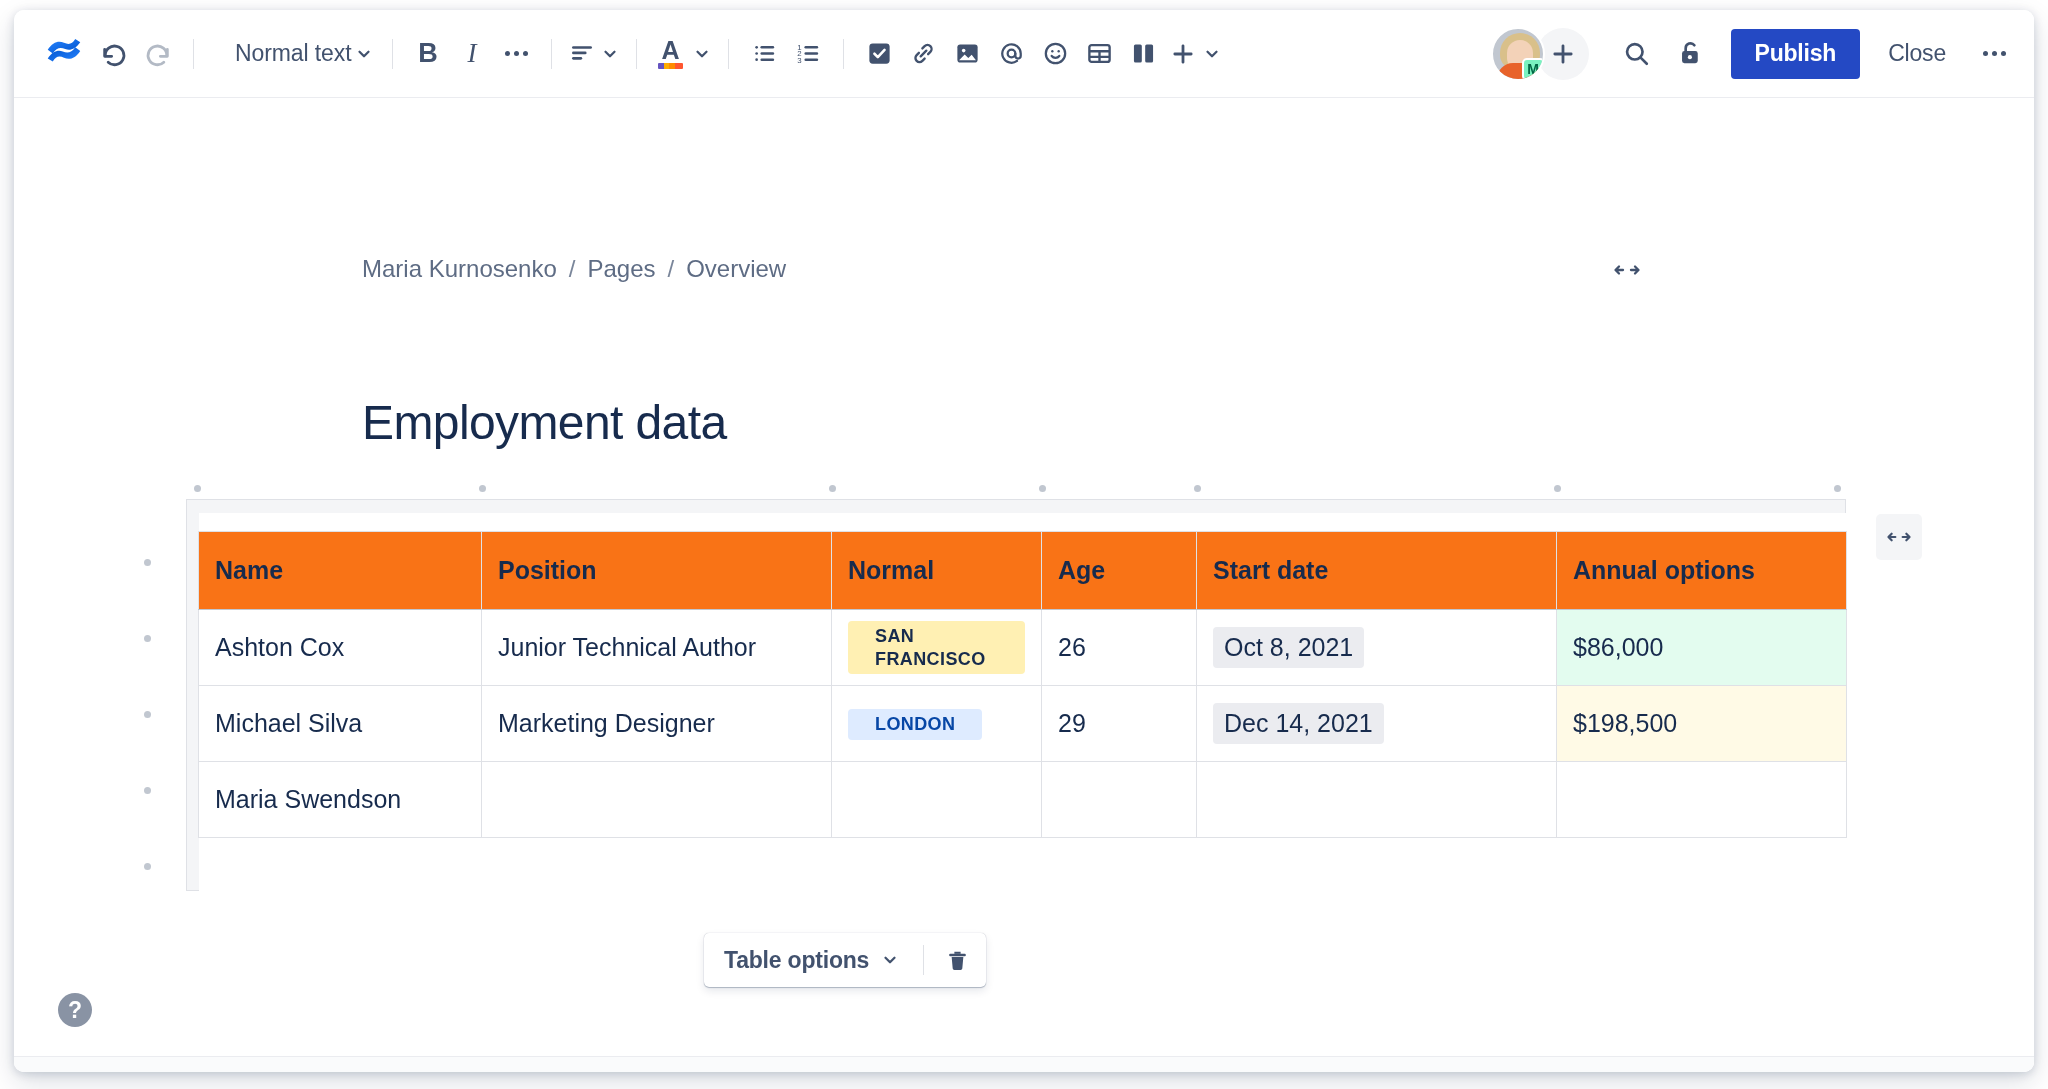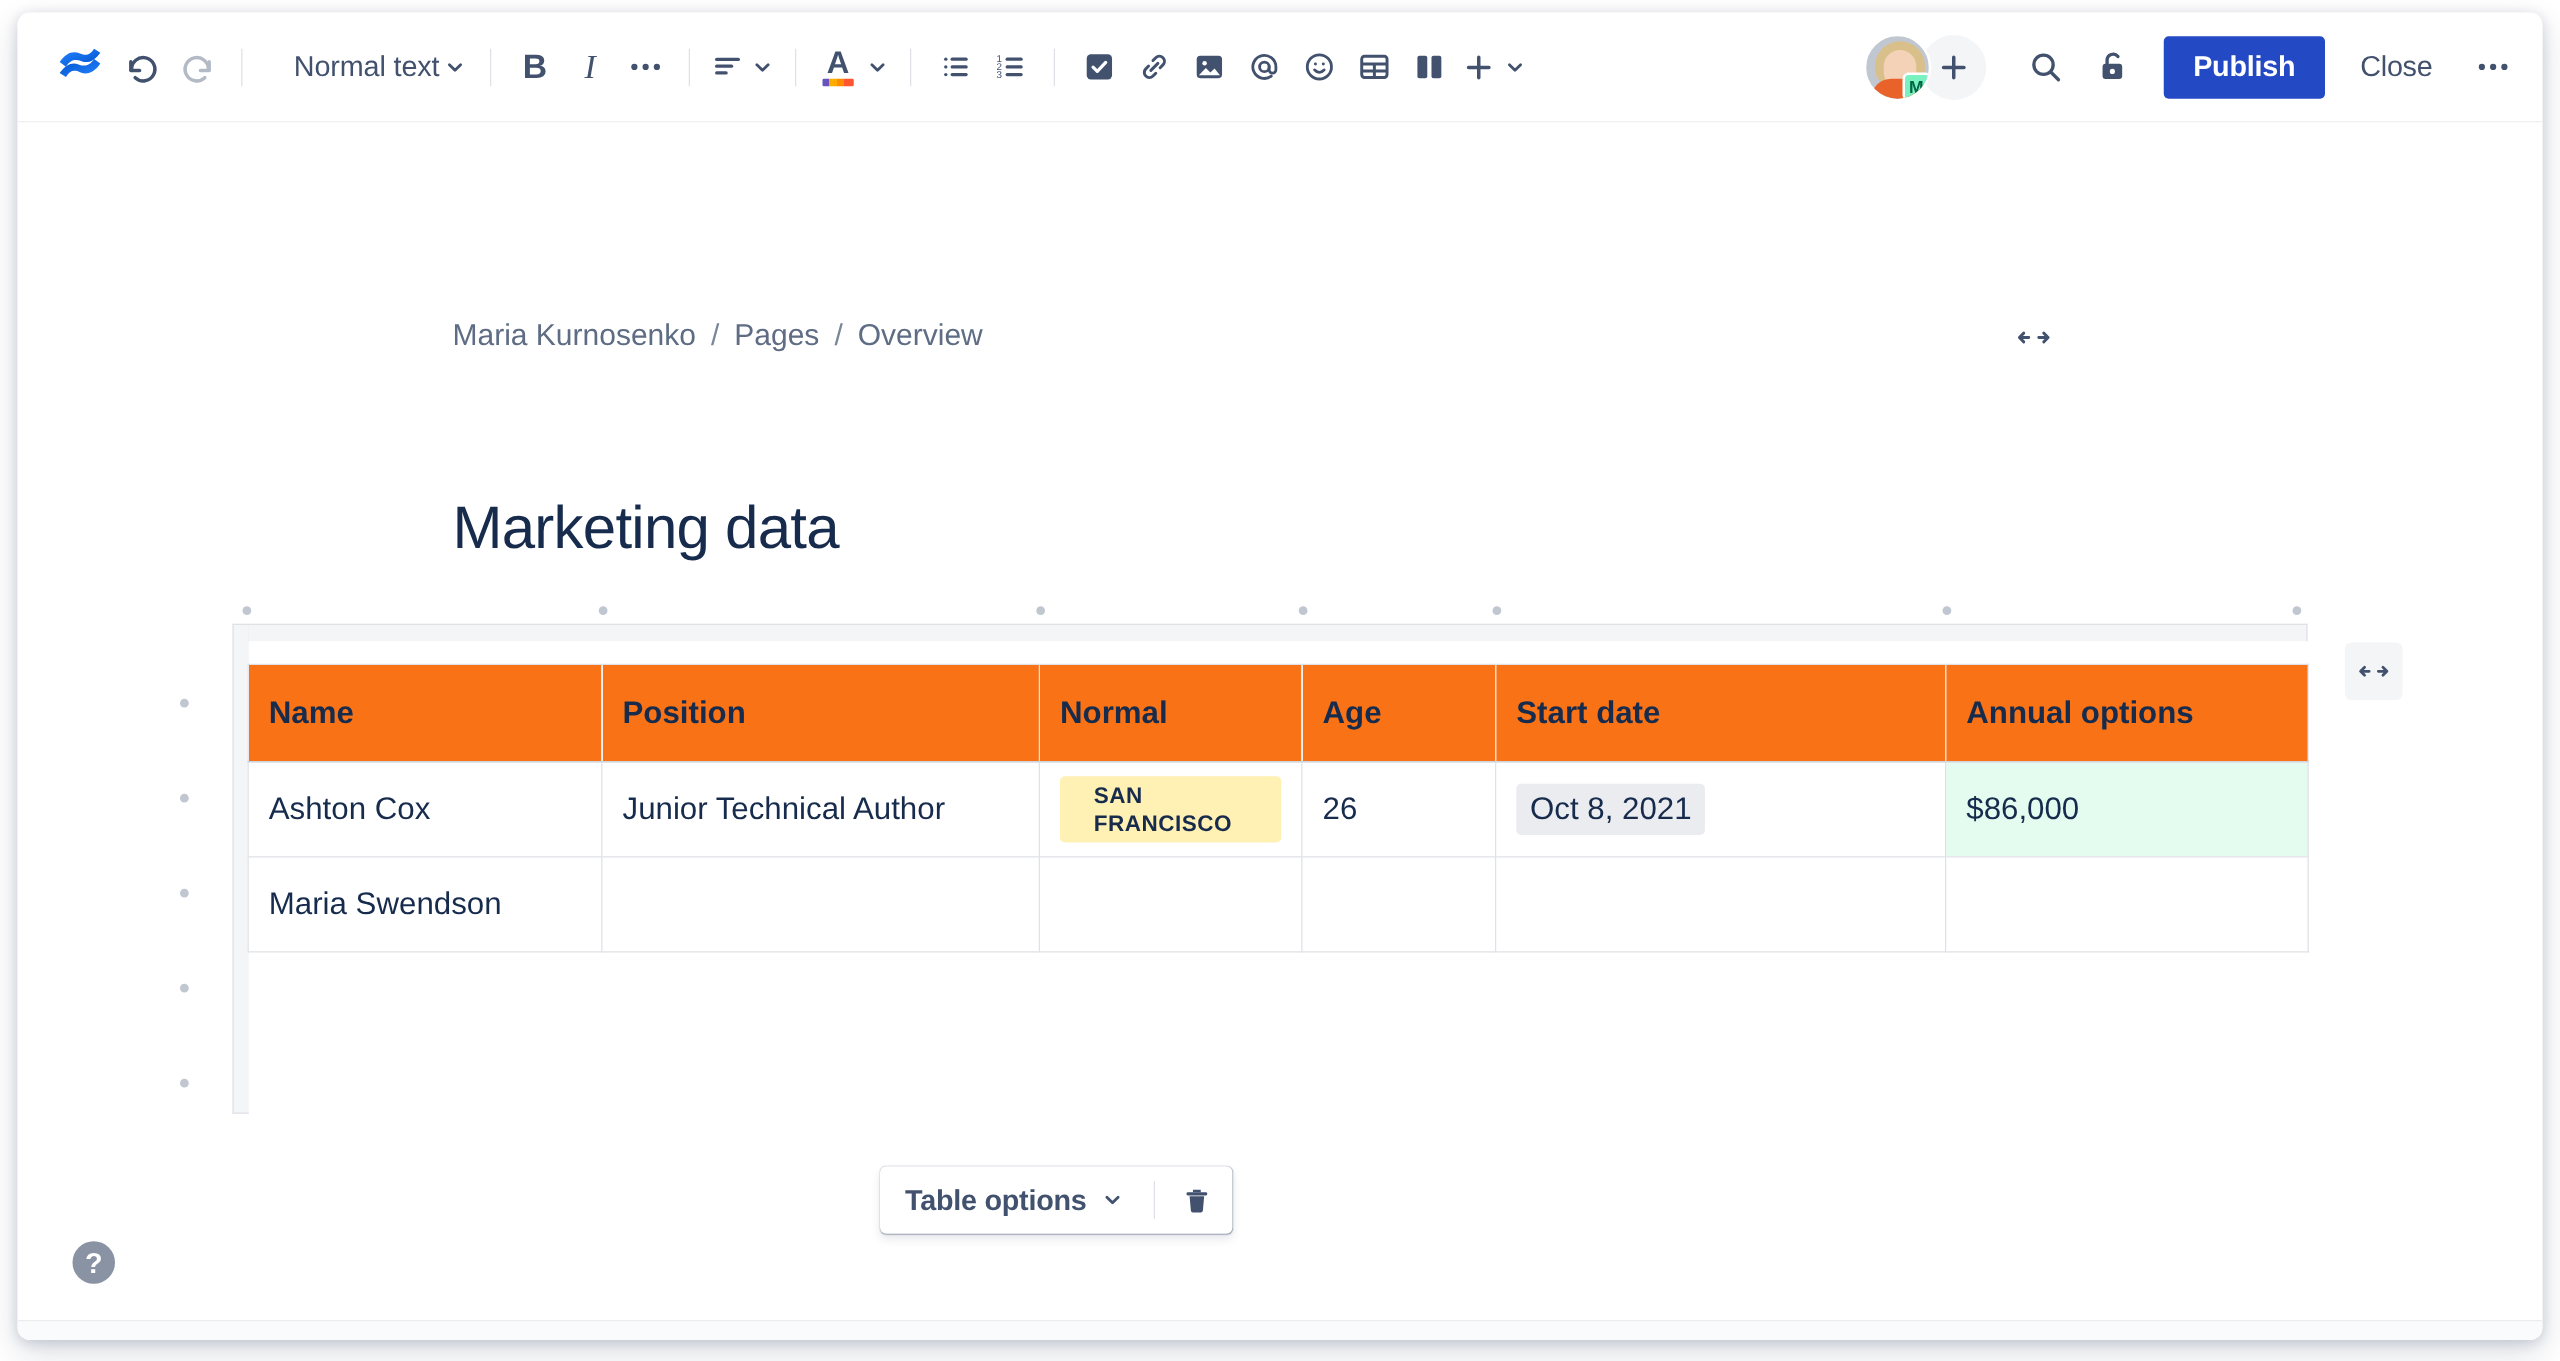--- a/index.html
+++ b/index.html
@@ -570,21 +570,21 @@
       <span class="crumb">Overview</span>
     </div>
 
     <div id="breadcrumb-resize">
       <svg width="30" height="24" viewBox="0 0 30 24" fill="none" stroke="#42526e" stroke-width="2.3" stroke-linecap="round" stroke-linejoin="round">
         <path d="M11 12H4M7 8.5L3.5 12 7 15.5"></path>
         <path d="M19 12h7M23 8.5l3.5 3.5L23 15.5"></path>
       </svg>
     </div>
 
-    <h1 id="page-title">Marketing data</h1>
+    <h1 id="page-title">Employment data</h1>
 
     <div id="table-wrap">
 
       <div id="col-dots">
         <span style="left:0px;"></span>
         <span style="left:285px;"></span>
         <span style="left:635px;"></span>
         <span style="left:845px;"></span>
         <span style="left:1000px;"></span>
         <span style="left:1360px;"></span>
@@ -630,20 +630,32 @@
               <td>
                 <span class="chip yellow">SAN FRANCISCO</span>
               </td>
               <td>26</td>
               <td>
                 <span class="datechip">Oct 8, 2021</span>
               </td>
               <td class="cell-green">$86,000</td>
             </tr>
 
+            <tr>
+              <td>Michael Silva</td>
+              <td>Marketing Designer</td>
+              <td>
+                <span class="chip blue">LONDON</span>
+              </td>
+              <td>29</td>
+              <td>
+                <span class="datechip">Dec 14, 2021</span>
+              </td>
+              <td class="cell-yellow">$198,500</td>
+            </tr>
 
 
             <tr>
               <td>
                 <span>Maria </span><span class="misspelled">Swendson</span>
               </td>
               <td></td>
               <td></td>
               <td></td>
               <td></td>

